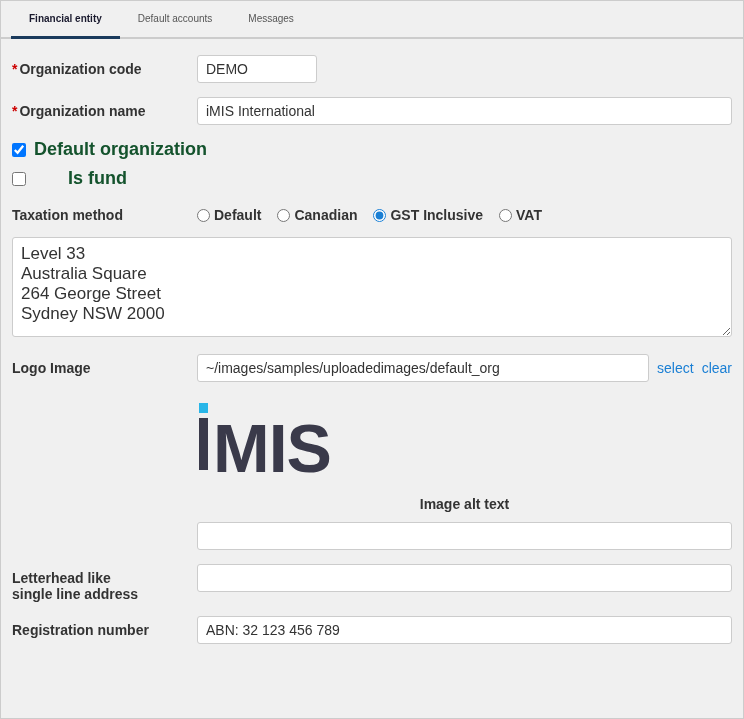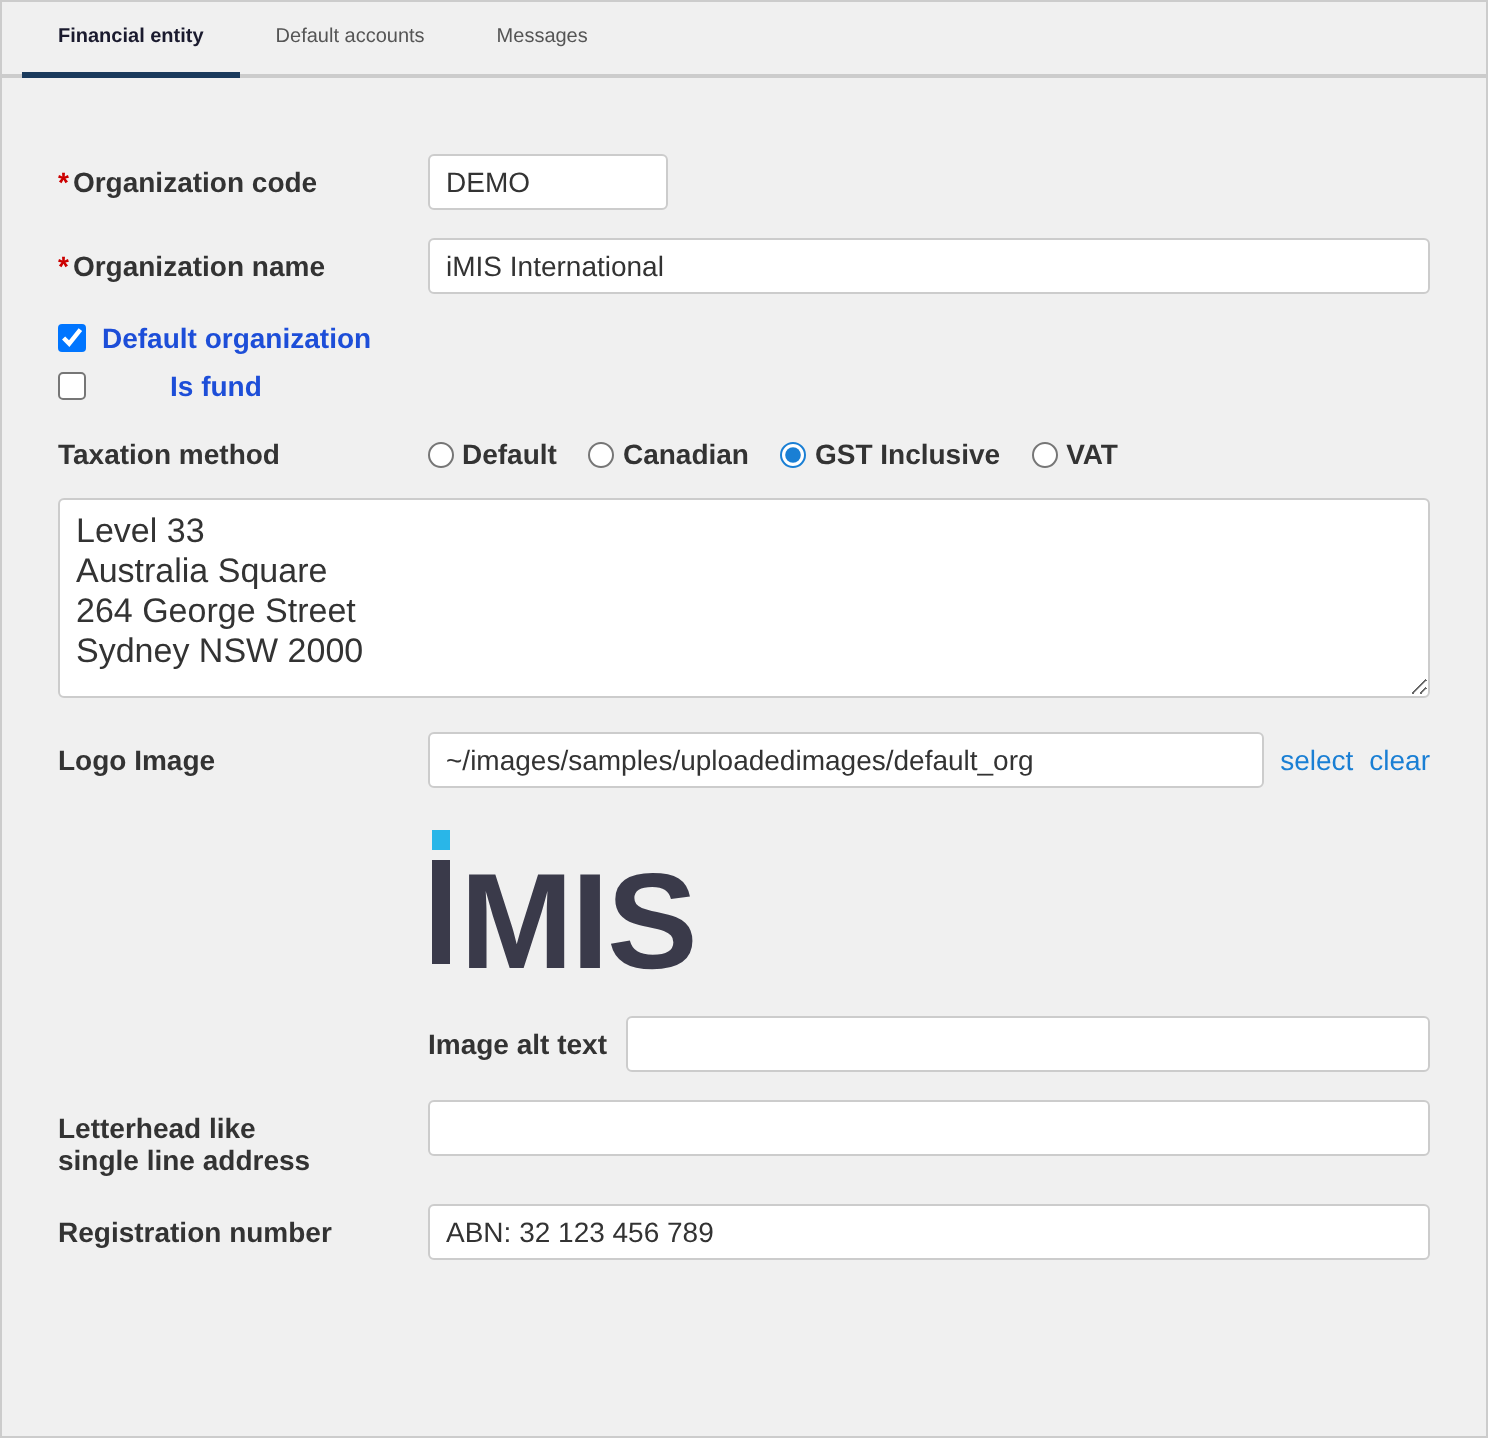--- a/index.html
+++ b/index.html
@@ -30,23 +30,22 @@
       border-bottom: 3px solid transparent;
       margin-bottom: -2px;
     }
     .tab.active {
       color: #1a1a2e;
       border-bottom: 3px solid #1a3a5c;
       font-weight: 600;
     }
     
     .form-area {
-      padding: 16px 28px;
-      background: #f0f0f0;
-      margin-top: 22px;
+      padding: 16px 11px;
+      background: #f0f0f0;
     }
     .form-row {
       display: flex;
       align-items: flex-start;
       margin-bottom: 14px;
     }
     .form-label {
       width: 185px;
       min-width: 185px;
       font-size: 14px;
@@ -80,23 +79,23 @@
       align-items: center;
       margin-bottom: 8px;
       padding-left: 0;
     }
     .checkbox-row input[type="checkbox"] {
       margin-right: 8px;
       width: 14px;
       height: 14px;
     }
     .checkbox-row label {
-      font-size: 14px;
-      font-weight: 600;
-      color: #1d4ed8;
+      font-size: 18px;
+      font-weight: 600;
+      color: #14532d;
     }
     
     .radio-group {
       display: flex;
       align-items: center;
       gap: 16px;
       padding-top: 6px;
     }
     .radio-option {
       display: flex;
@@ -151,20 +150,21 @@
       display: flex;
       align-items: center;
     }
     
     .image-alt-row {
       display: flex;
       align-items: center;
       gap: 10px;
       margin-top: 6px;
       padding-left: 0;
+      flex-direction: column;
     }
     .image-alt-label {
       font-size: 14px;
       font-weight: 600;
       color: #333;
       white-space: nowrap;
     }
     .image-alt-input {
       width: 230px;
     }

